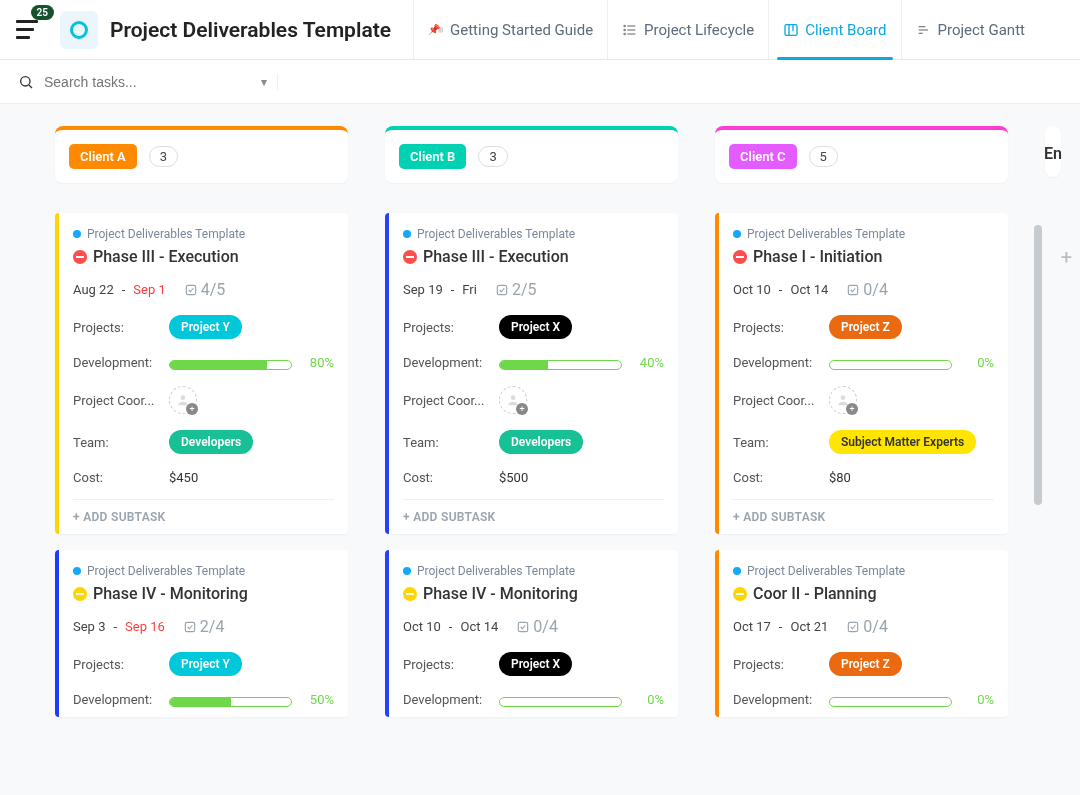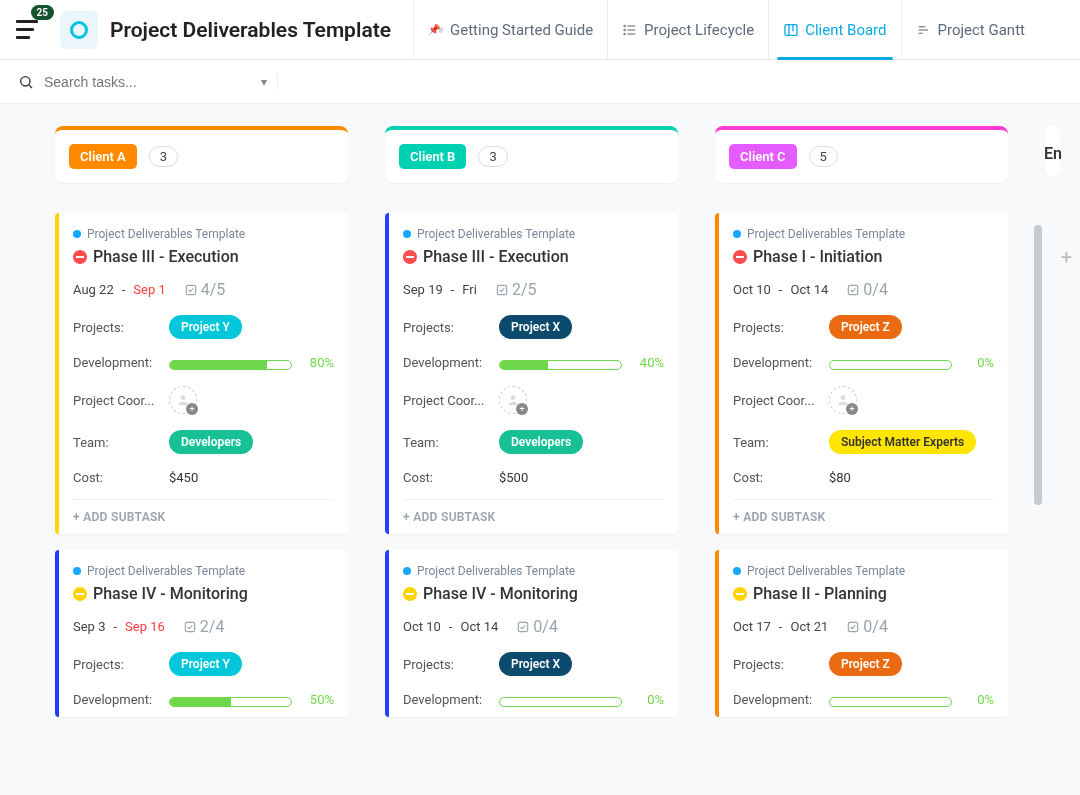--- a/index.html
+++ b/index.html
@@ -67,21 +67,21 @@
 .phase-title{font-weight:500;font-size:16px;color:#333;}
 
 .date-row{margin-top:14px;font-size:13px;color:#444;display:flex;align-items:center;gap:8px;}
 .date-row .red{color:#ff3b3b;}
 .check-small{color:#9aa4ad;font-size:16px;display:inline-flex;align-items:center;gap:3px;margin-left:10px;}
 
 .field{display:flex;align-items:center;margin-top:16px;font-size:13px;}
 .field-label{color:#555;width:96px;}
 .tag{color:#fff;font-weight:600;font-size:12px;padding:5px 12px;border-radius:13px;}
 .tag-cyan{background:#00c7d9;}
-.tag-pink{background:#0c4a6e;}
+.tag-pink{background:#000000;}
 .tag-orange{background:#e96a11;}
 .tag-teal{background:#17c095;}
 .tag-yellow{background:#ffe500;color:#333;}
 
 .prog-wrap{display:flex;align-items:flex-end;gap:8px;flex:1;}
 .prog-bar{flex:1;height:10px;border:1px solid #6fd84a;border-radius:6px;overflow:hidden;background:#fff;}
 .prog-fill{height:100%;background:#6fd84a;}
 .prog-pct{font-size:13px;color:#6fd84a;width:34px;text-align:right;}
 
 .avatar-ph{width:28px;height:28px;border-radius:50%;border:1.5px dashed #ccc;display:flex;align-items:center;justify-content:center;position:relative;}
@@ -430,21 +430,21 @@
           </div>
         <div class="add-sub">+ ADD SUBTASK</div>
       </div>
       <div class="card bl-orange">
         <div class="card-top">
             <span class="dot"></span>
             <span class="template-label">Project Deliverables Template</span>
           </div>
         <div class="phase-row">
             <span class="phase-icon minus-icon"></span>
-            <span class="phase-title">Phase II - Planning</span>
+            <span class="phase-title">Coor II - Planning</span>
           </div>
         <div class="date-row">
             <span>Oct 17</span>
             <span>-</span>
             <span>Oct 21</span>
             <span class="check-small">
               <svg width="14" height="14" viewBox="0 0 24 24" fill="none" stroke="#9aa4ad" stroke-width="2">
                 <rect x="4" y="4" width="16" height="16" rx="3"></rect>
                 <path d="M8 12l3 3 5-6"></path>
               </svg>

